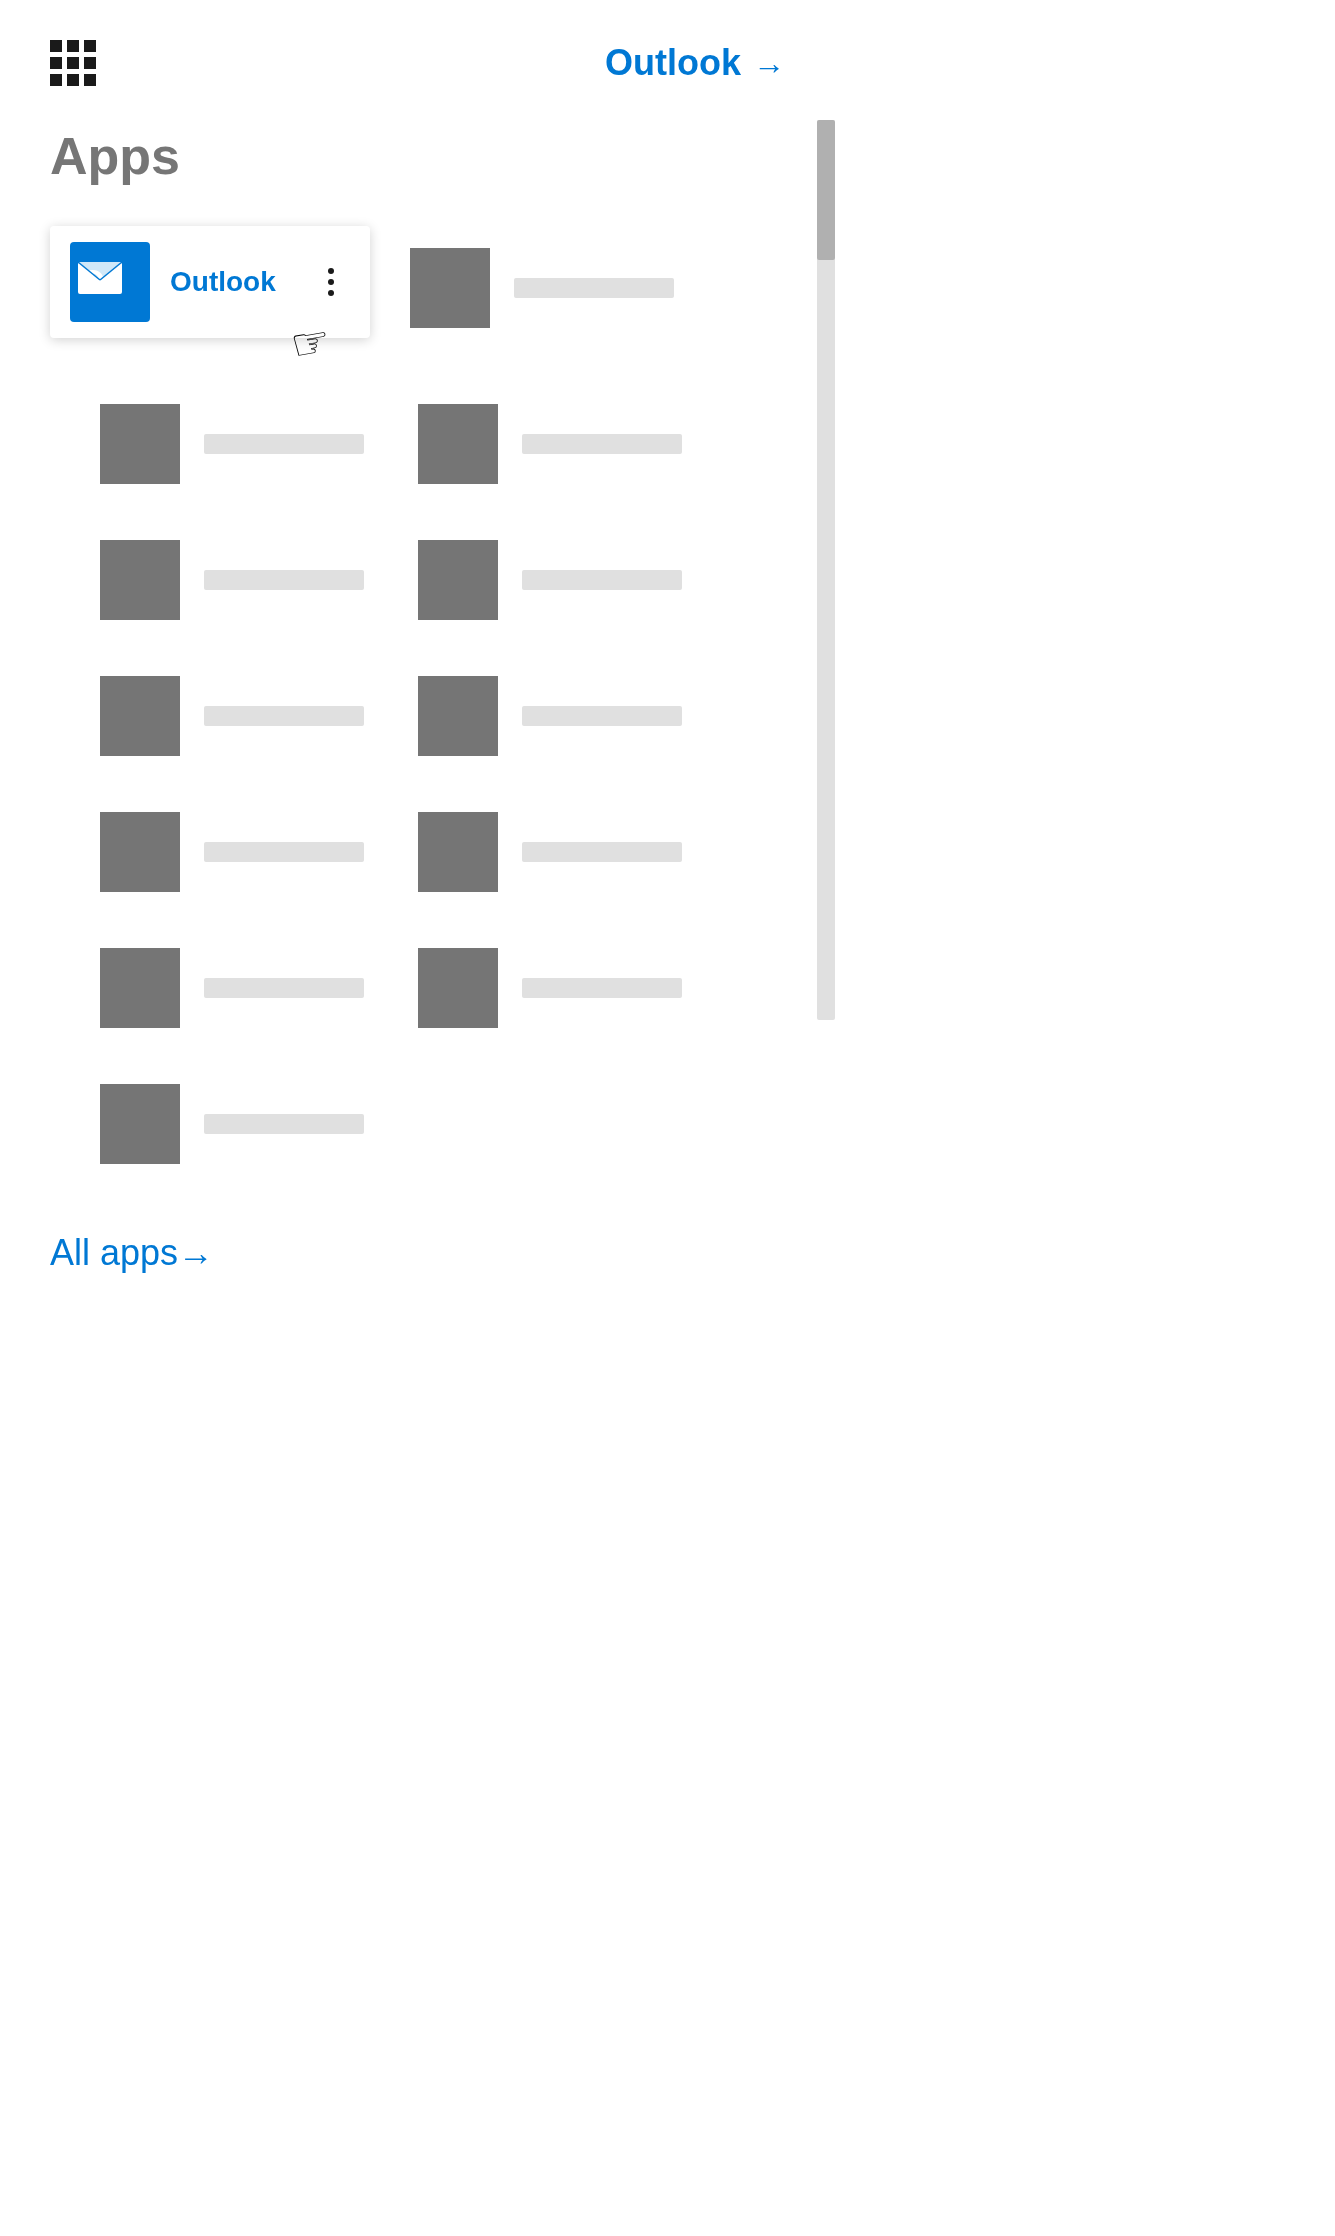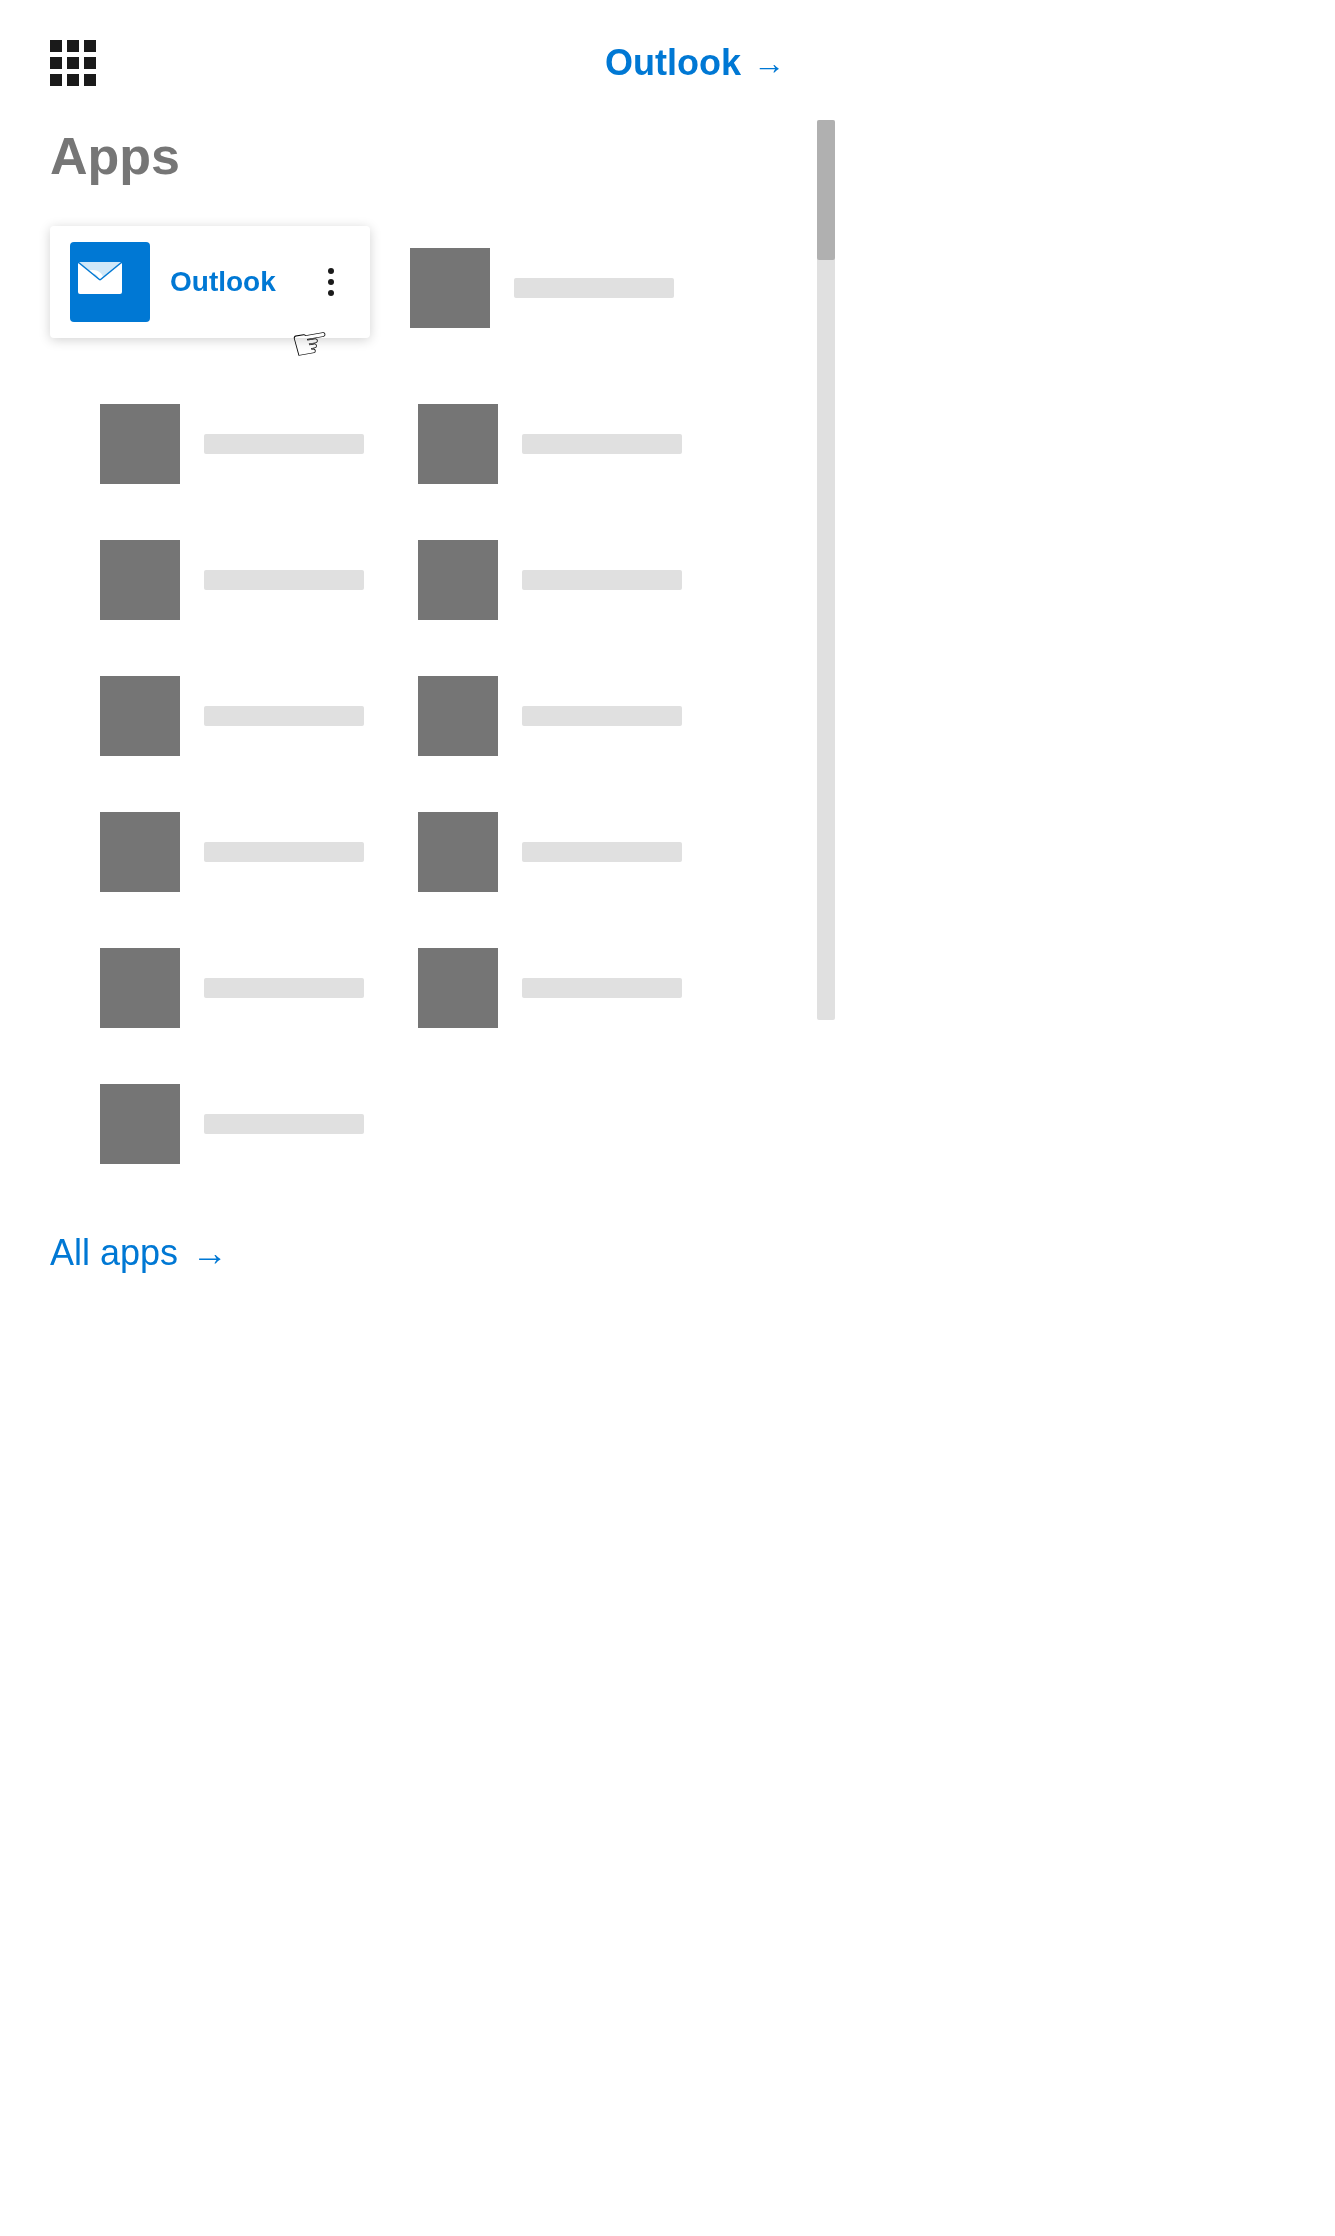--- a/index.html
+++ b/index.html
@@ -157,21 +157,20 @@
       transform: rotate(-10deg);
     }
 
     .all-apps-link {
       color: #0078d4;
       font-size: 36px;
       font-weight: 400;
       text-decoration: none;
       display: flex;
       align-items: center;
-      gap: 14px;
       padding: 40px 50px;
     }
 
     
     .outlook-svg {
       width: 80px;
       height: 80px;
     }
   </style>
 </head>

